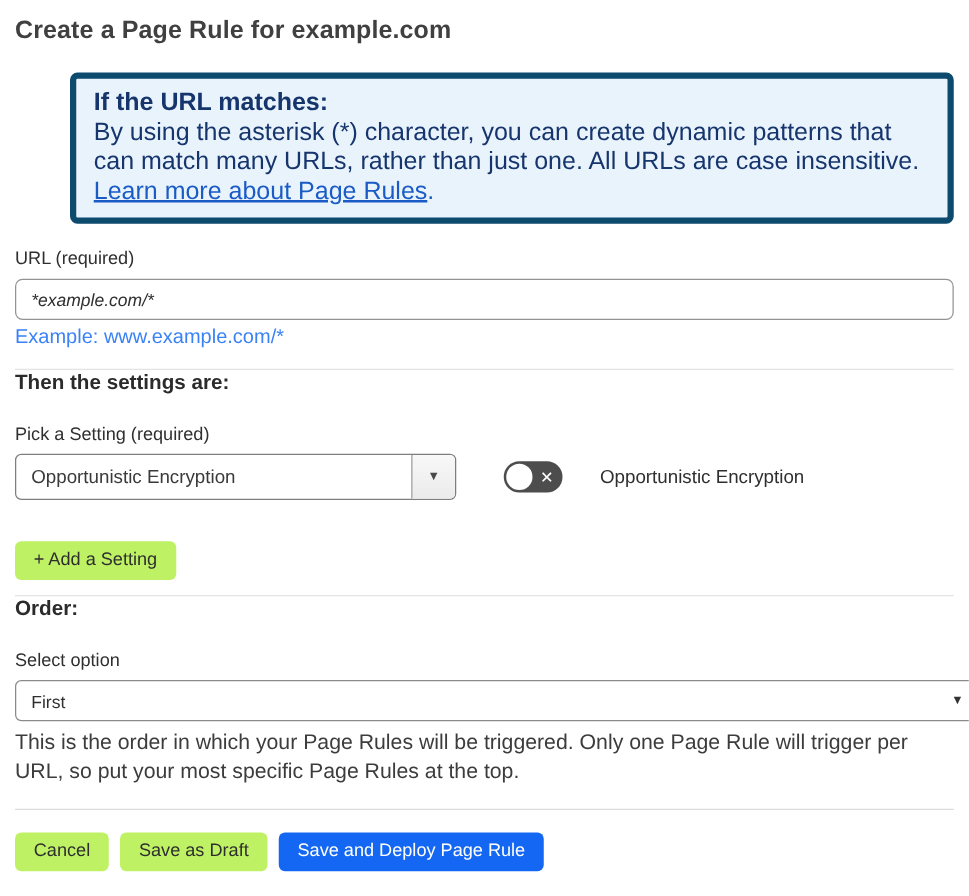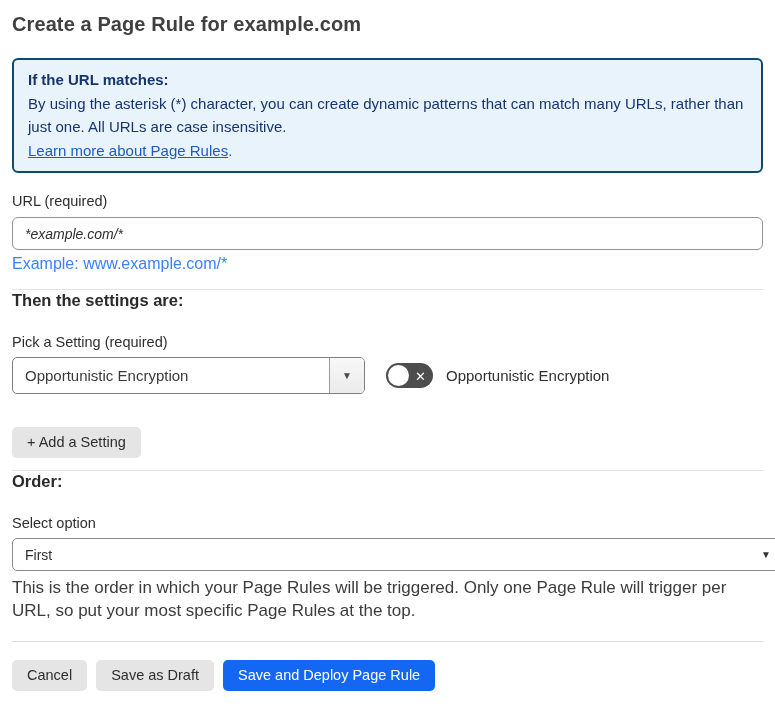--- a/index.html
+++ b/index.html
@@ -13,25 +13,26 @@
   .page { padding: 12px 12px 0 12px; width: 775px; }
 
   h1.page-title {
     font-size: 20px; line-height: 24px; font-weight: 700; color: #404040;
     letter-spacing: .1px;
   }
 
   .info-box {
     margin-top: 22px;
     background: #e9f3fc;
-    border: 2px solid #0c4a6e;
+    border: 5px solid #0c4a6e;
     border-radius: 6px;
     padding: 8px 14px 9px 14px;
-    font-size: 15px; line-height: 23.5px;
+    font-size: 20px; line-height: 23.5px;
     color: #16356d;
+    margin-left: 44px;
   }
   .info-box .info-heading { font-weight: 700; }
   .info-box a.learn-link {
     color: #1a5bc5; text-decoration: underline; cursor: pointer;
   }
   .info-box .link-suffix { color: #1a5bc5; }
 
   .field-label {
     margin-top: 19px;
     font-size: 14.5px; line-height: 18px; color: #2f2f2f;
@@ -53,21 +54,21 @@
   }
 
   .divider { margin-top: 16px; border: 0; border-top: 1px solid #e3e3e3; height: 0; }
 
   h2.section-heading {
     margin-top: 0;
     font-size: 16.5px; line-height: 20px; font-weight: 700; color: #2b2b2b;
   }
   .picker-label { margin-top: 23px; }
 
-  .setting-row { margin-top: 6px; display: flex; align-items: center; }
+  .setting-row { margin-top: 6px; display: flex; align-items: center; gap: 17px; }
 
   .dropdown {
     width: 353px; height: 37px;
     border: 1px solid #7e7e7e; border-radius: 5px;
     background: #fff;
     display: flex; align-items: stretch;
     cursor: pointer; overflow: hidden;
   }
   .dropdown-value {
     flex: 1; display: flex; align-items: center;
@@ -96,21 +97,21 @@
     position: absolute; right: 7px; top: 50%; transform: translateY(-50%);
     color: #ffffff; font-size: 13px; line-height: 1; font-weight: 400;
   }
   .toggle-label { margin-left: 13px; font-size: 15px; color: #2f2f2f; }
 
   .btn {
     display: inline-block; border: 0; border-radius: 5px;
     font-family: "Liberation Sans", "DejaVu Sans", sans-serif;
     font-size: 14.5px; line-height: 15px;
     padding: 8px 15px; cursor: pointer; color: #2e2e2e;
-    background: #e5e5e5;
+    background: #bef264;
   }
   .add-setting-btn { margin-top: 33px; }
 
   .order-heading { margin-top: 17px; }
 
   .order-select {
     margin-top: 6px;
     width: 772px; height: 33px;
     border: 1px solid #8a8a8a; border-radius: 5px;
     background: #fff;

